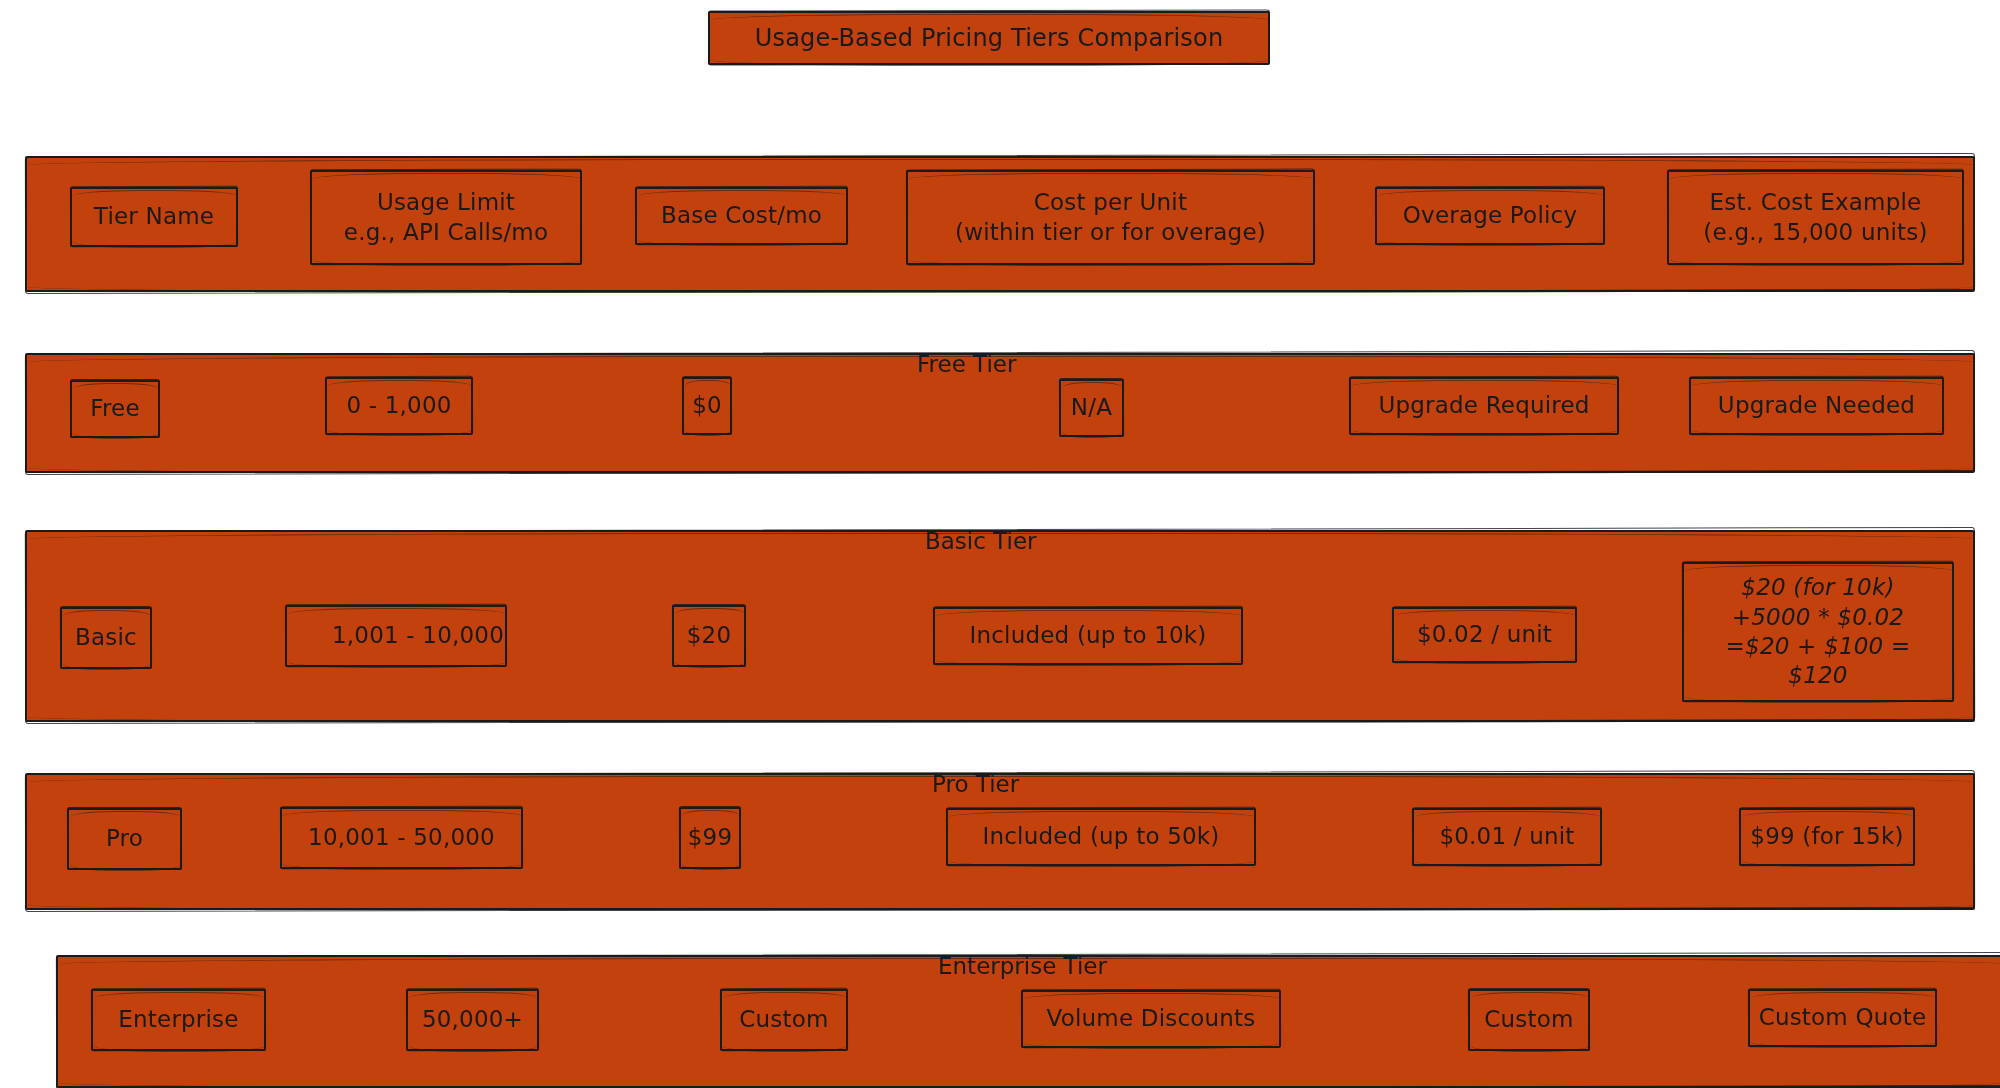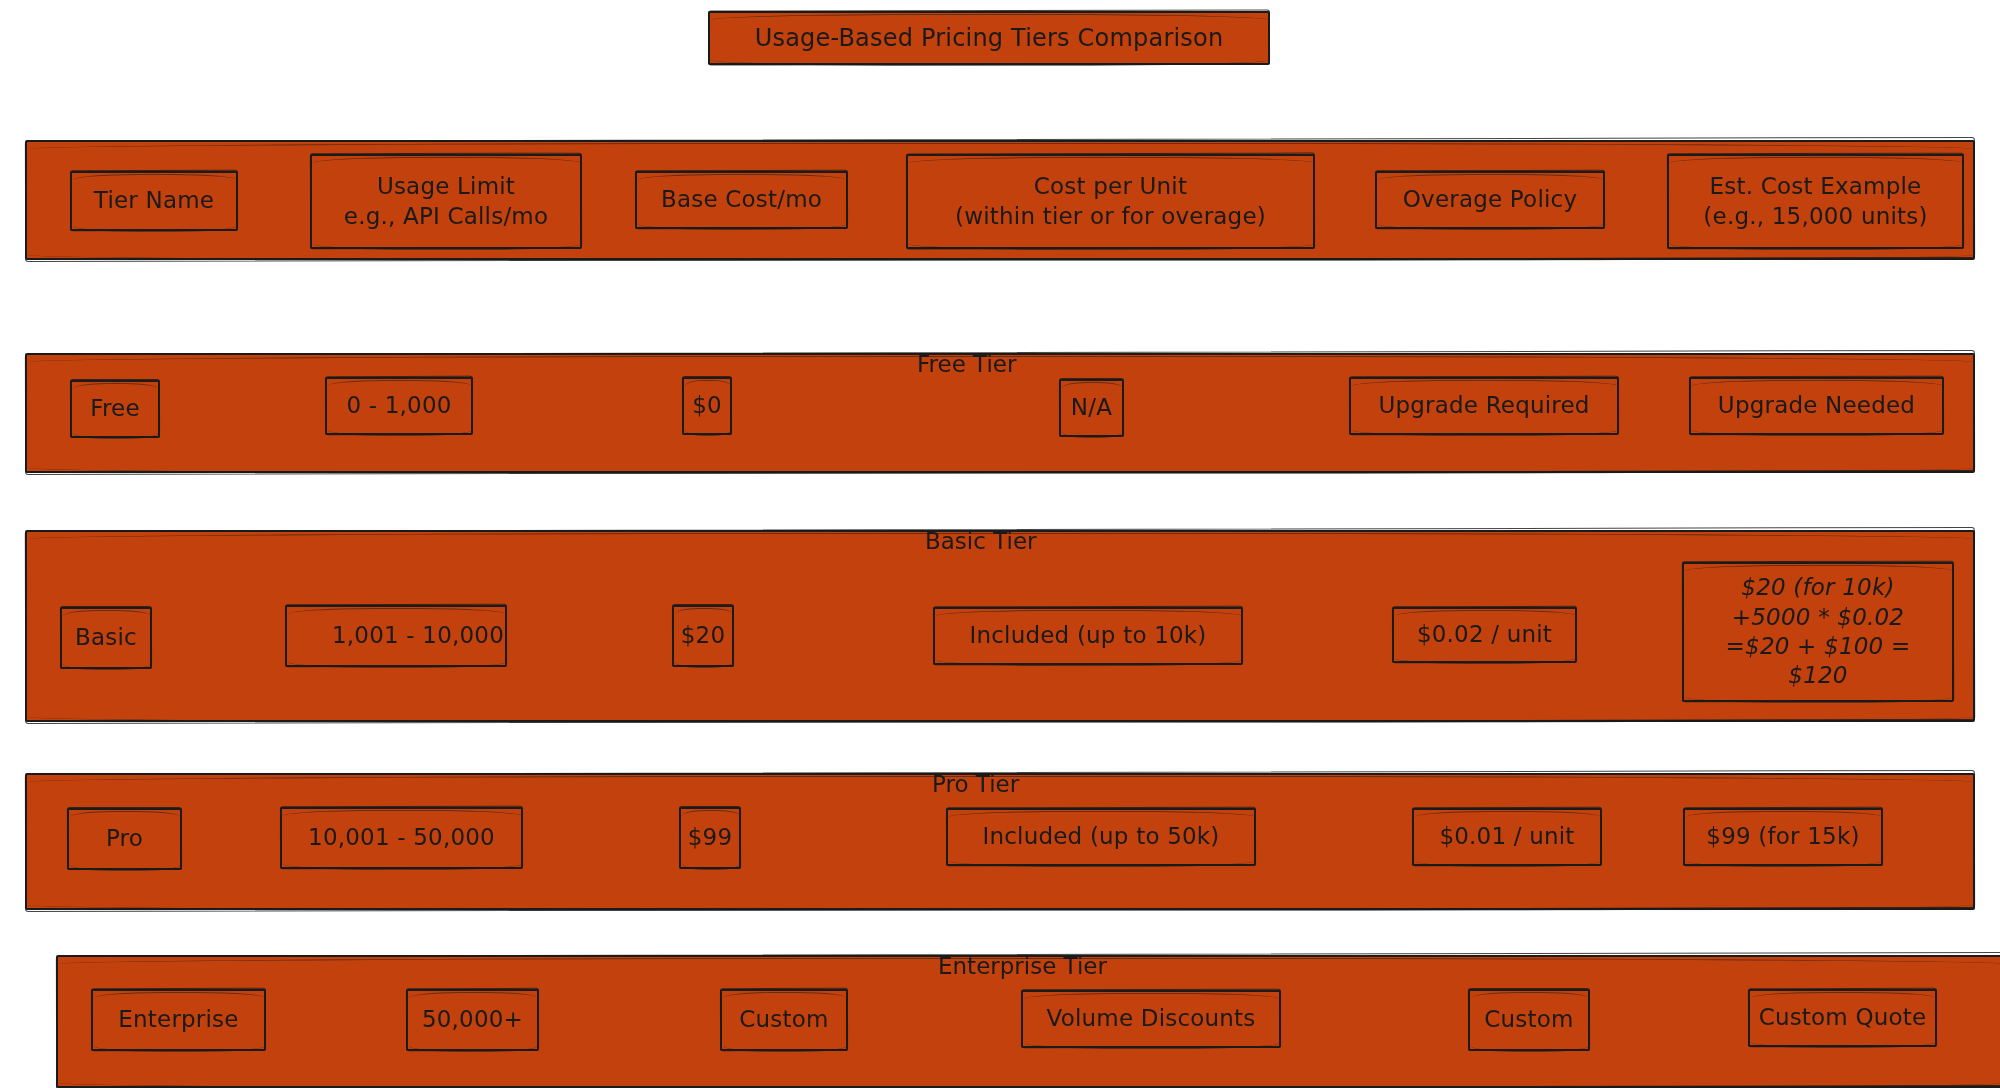--- a/index.html
+++ b/index.html
@@ -88,21 +88,21 @@
   }
 
   .cellwrap {
     position: absolute;
     display: flex;
     align-items: center;
     justify-content: center;
   }
 
   
-  #band-header { top: 140px; height: 120px; }
+  #band-header { top: 156px; height: 136px; }
   
   #band-free   { top: 353px; height: 120px; }
   
   #band-basic  { top: 530px; height: 192px; }
   
   #band-pro    { top: 773px; height: 137px; }
   
   #band-enterprise { top: 955px; height: 133px; margin-left: 31px; }
 </style>
 </head>
@@ -159,21 +159,21 @@
 </div>
 
 <div class="sketch row-band" id="band-basic">
   <span class="row-label" style="left:898px;">Basic Tier</span>
   <div class="cellwrap sketch" style="left:33px; top:75px; width:92px; height:62px;">
     <span class="txt">Basic</span>
   </div>
   <div class="cellwrap sketch" style="left:258px; top:73px; width:222px; height:62px;padding-left:44px;">
     <span class="txt">1,001 - 10,000</span>
   </div>
-  <div class="cellwrap sketch" style="left:645px; top:73px; width:62px; height:62px;">
+  <div class="cellwrap sketch" style="left:645px; top:73px; width:74px; height:62px;">
     <span class="txt">$20</span>
   </div>
   <div class="cellwrap sketch" style="left:906px; top:75px; width:310px; height:58px;">
     <span class="txt">Included (up to 10k)</span>
   </div>
   <div class="cellwrap sketch" style="left:1365px; top:75px; width:185px; height:56px;">
     <span class="txt">$0.02 / unit</span>
   </div>
   <div class="cellwrap sketch" style="left:1655px; top:30px; width:272px; height:140px;font-style:italic;">
     <span class="txt">$20 (for 10k)
@@ -193,21 +193,21 @@
   </div>
   <div class="cellwrap sketch" style="left:652px; top:32px; width:62px; height:62px;">
     <span class="txt">$99</span>
   </div>
   <div class="cellwrap sketch" style="left:919px; top:33px; width:310px; height:58px;">
     <span class="txt">Included (up to 50k)</span>
   </div>
   <div class="cellwrap sketch" style="left:1385px; top:33px; width:190px; height:58px;">
     <span class="txt">$0.01 / unit</span>
   </div>
-  <div class="cellwrap sketch" style="left:1656px; top:33px; width:200px; height:58px;">
+  <div class="cellwrap sketch" style="left:1712px; top:33px; width:176px; height:58px;">
     <span class="txt">$99 (for 15k)</span>
   </div>
 </div>
 
 <div class="sketch row-band" id="band-enterprise">
   <span class="row-label" style="left:880px;">Enterprise Tier</span>
   <div class="cellwrap sketch" style="left:33px; top:32px; width:175px; height:62px;">
     <span class="txt">Enterprise</span>
   </div>
   <div class="cellwrap sketch" style="left:348px; top:32px; width:133px; height:62px;">

